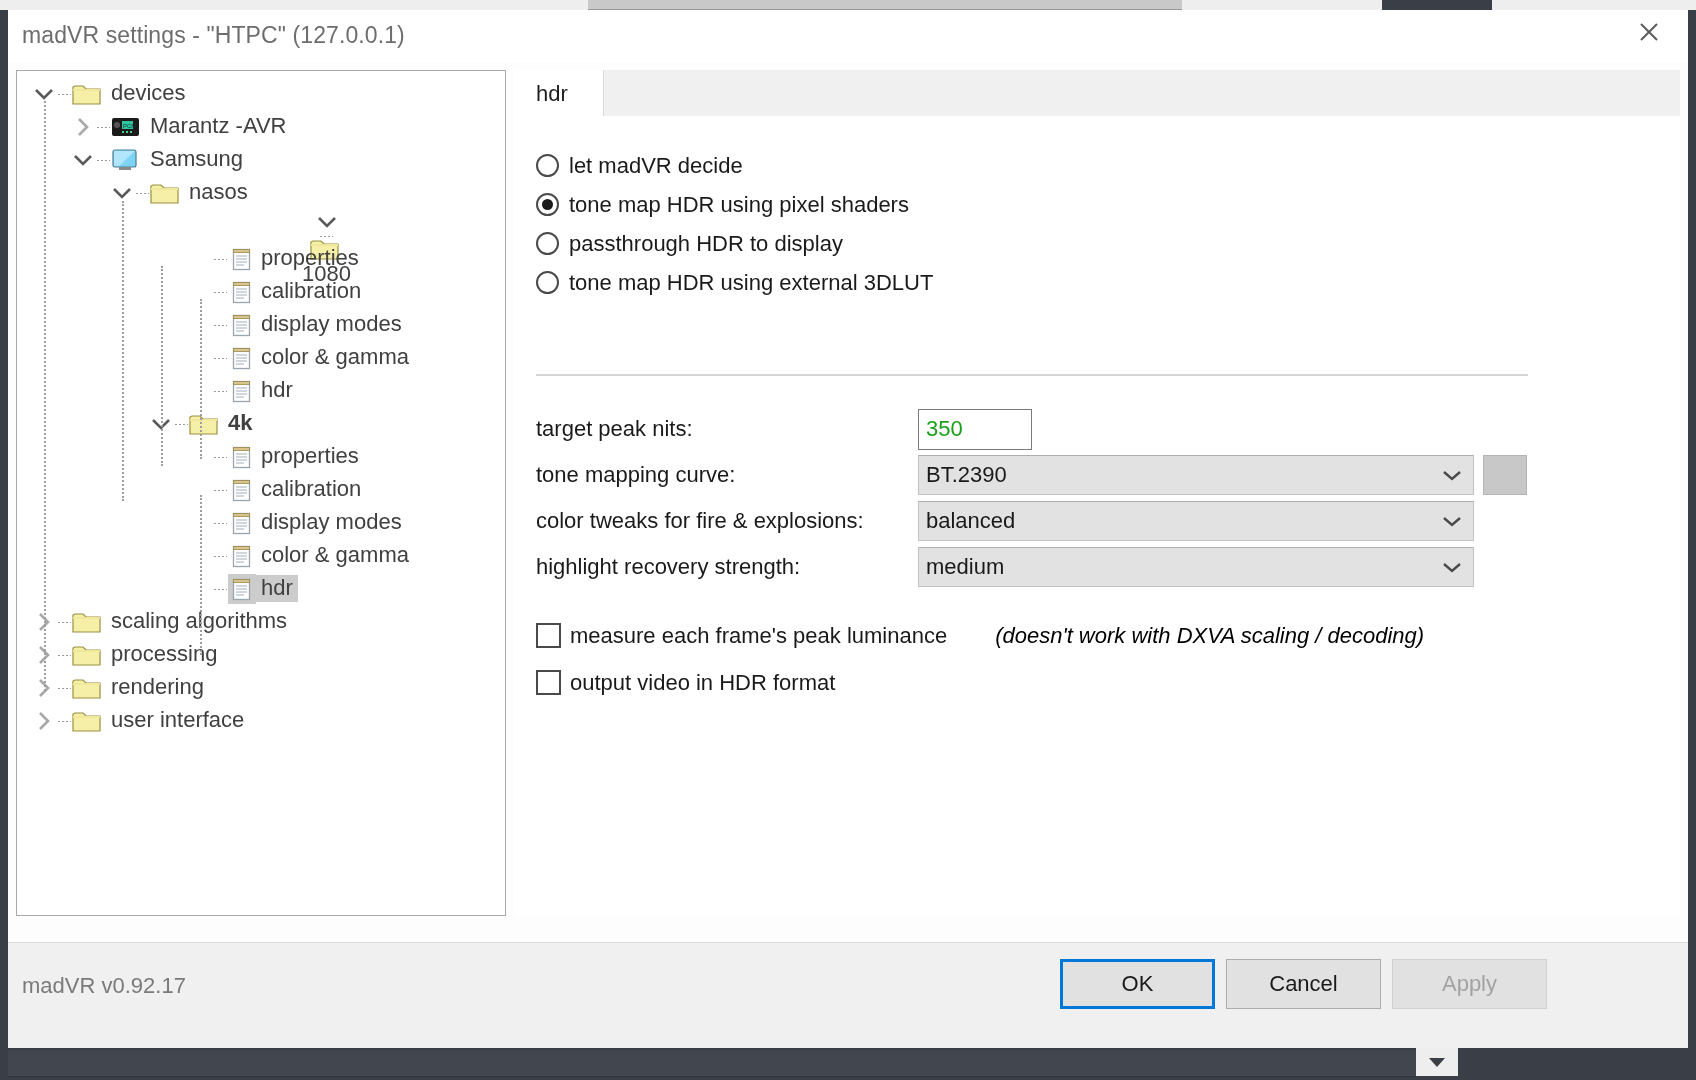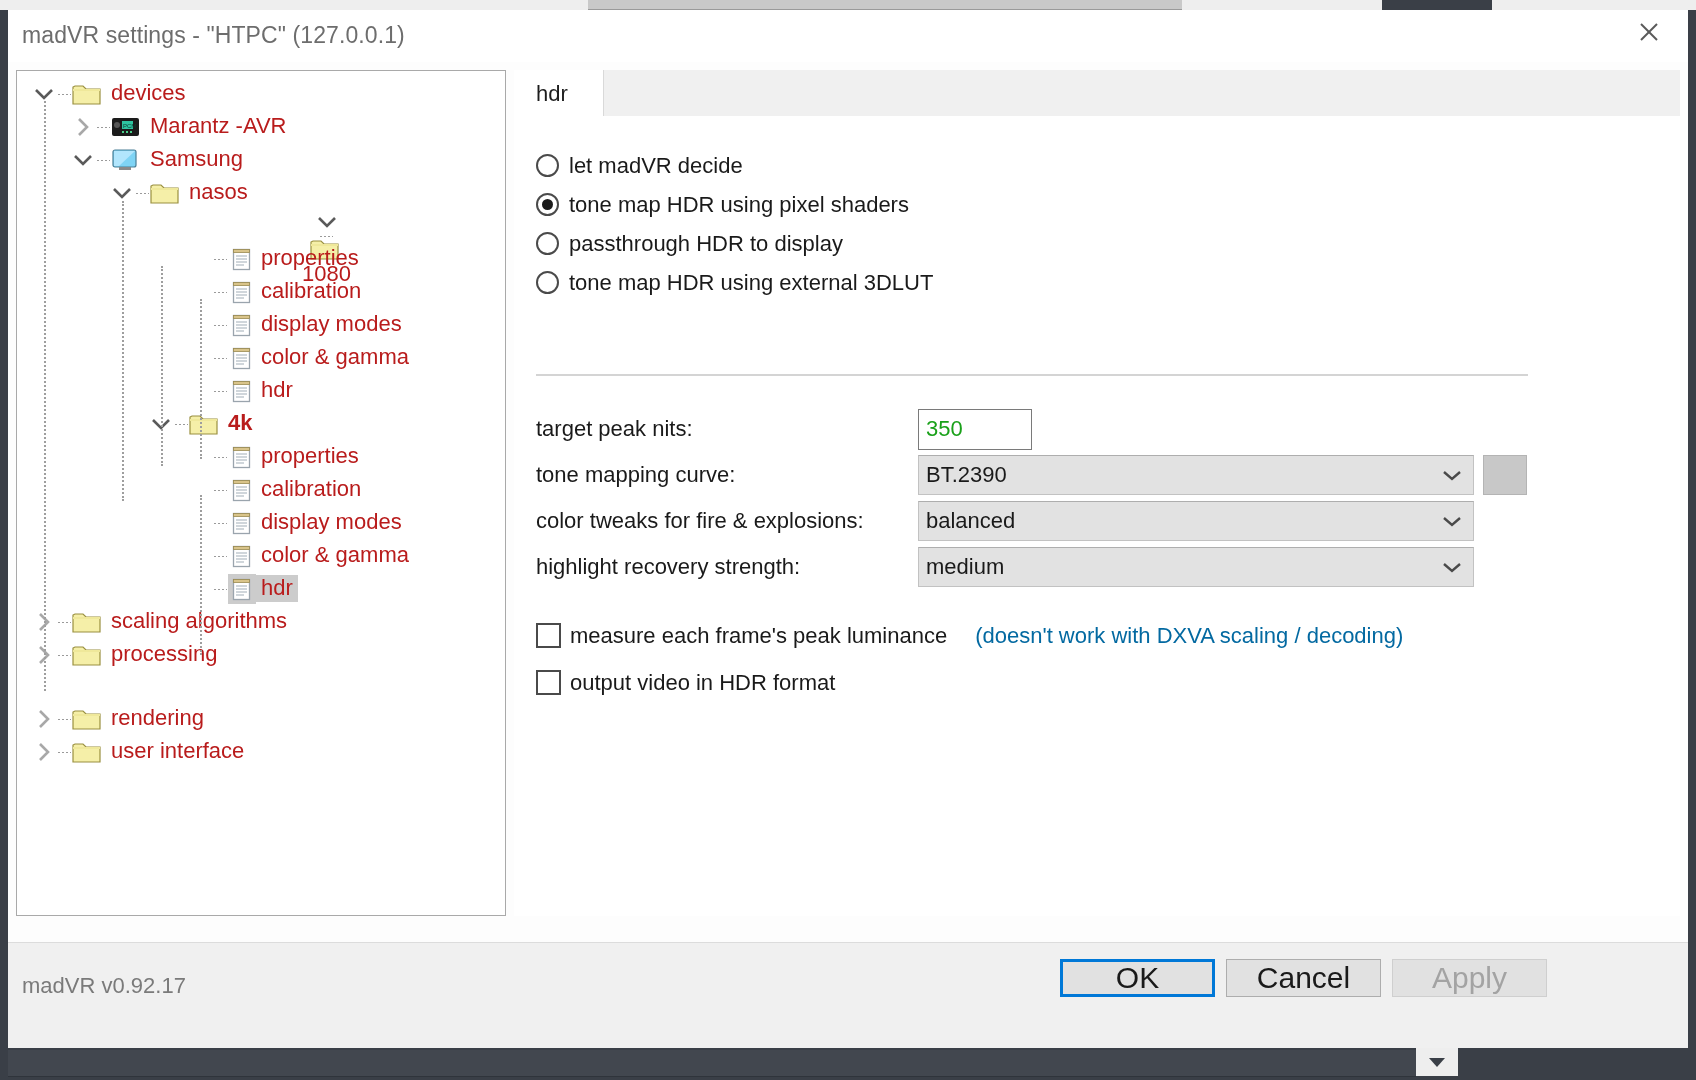--- a/index.html
+++ b/index.html
@@ -85,21 +85,21 @@
     position: relative;
     padding: 6px 0 0 0;
   }
   .tree-row {
     position: relative;
     height: 33px;
     display: flex;
     align-items: center;
     white-space: nowrap;
     font-size: 22px;
-    color: #b91c1c;
+    color: #404040;
   }
   .tree-row .lbl {
     padding: 2px 5px 3px 5px;
     line-height: 1;
   }
   .tree-row.selected .lbl {
     background: #cccccc;
   }
   .tree-row.selected .doc-icon-wrap {
     background: #cccccc;
@@ -254,48 +254,49 @@
   }
   .checkbox {
     width: 25px; height: 25px;
     border: 2px solid #4a4a4a;
     background: #ffffff;
     box-sizing: border-box;
     margin-right: 9px;
     flex: 0 0 auto;
   }
   .hint {
-    color: #0369a1;
-    margin-left: 28px;
-    font-size: 22px;
+    color: #000000;
+    margin-left: 48px;
+    font-size: 22px;
+    font-style: italic;
   }
 
   
   .footer {
     position: absolute;
     left: 0; top: 932px;
     width: 1680px; height: 106px;
     background: #f0f0f0;
     border-top: 1px solid #dcdcdc;
   }
   .version {
     position: absolute;
     left: 14px; top: 30px;
     font-size: 22px;
     color: #7a7a7a;
   }
   .btn {
     position: absolute;
     top: 16px;
-    height: 38px;
+    height: 50px;
     background: #e1e1e1;
     border: 1px solid #adadad;
     box-sizing: border-box;
     display: flex; align-items: center; justify-content: center;
-    font-size: 30px;
+    font-size: 22px;
     color: #1a1a1a;
   }
   .btn.ok { left: 1052px; width: 155px; border: 3px solid #0078d7; }
   .btn.cancel { left: 1218px; width: 155px; }
   .btn.apply { left: 1384px; width: 155px; color: #a3a3a3; border-color: #cfcfcf; background:#e1e1e1; }
 
   
   .bottom-bar {
     position: absolute;
     left: 0; top: 1048px;
@@ -600,21 +601,21 @@
                   <polyline points="4,3 12,11 4,19" fill="none" stroke="#a8a8a8" stroke-width="2.6"></polyline>
                 </svg>
               </span>
               <span class="dots"></span>
               <span class="folder-icon"><svg width="30" height="24" viewBox="0 0 30 24">
                   <path d="M1,5 L1,22 L28,22 L28,7 L14,7 L11,4 L3,4 Z" fill="#f5efa8" stroke="#9a9040" stroke-width="1.2"></path>
                   <path d="M1,7 L28,7 L28,9 L1,9 Z" fill="#efe89a" stroke="none"></path>
                 </svg></span>
               <span class="lbl">processing</span>
             </div>
-            <div class="tree-row" style="padding-left: 14px; margin-top: 31px;">
+            <div class="tree-row" style="padding-left: 14px;">
               <span class="expander">
                 <svg width="16" height="22" viewBox="0 0 16 22">
                   <polyline points="4,3 12,11 4,19" fill="none" stroke="#a8a8a8" stroke-width="2.6"></polyline>
                 </svg>
               </span>
               <span class="dots"></span>
               <span class="folder-icon"><svg width="30" height="24" viewBox="0 0 30 24">
                   <path d="M1,5 L1,22 L28,22 L28,7 L14,7 L11,4 L3,4 Z" fill="#f5efa8" stroke="#9a9040" stroke-width="1.2"></path>
                   <path d="M1,7 L28,7 L28,9 L1,9 Z" fill="#efe89a" stroke="none"></path>
                 </svg></span>

